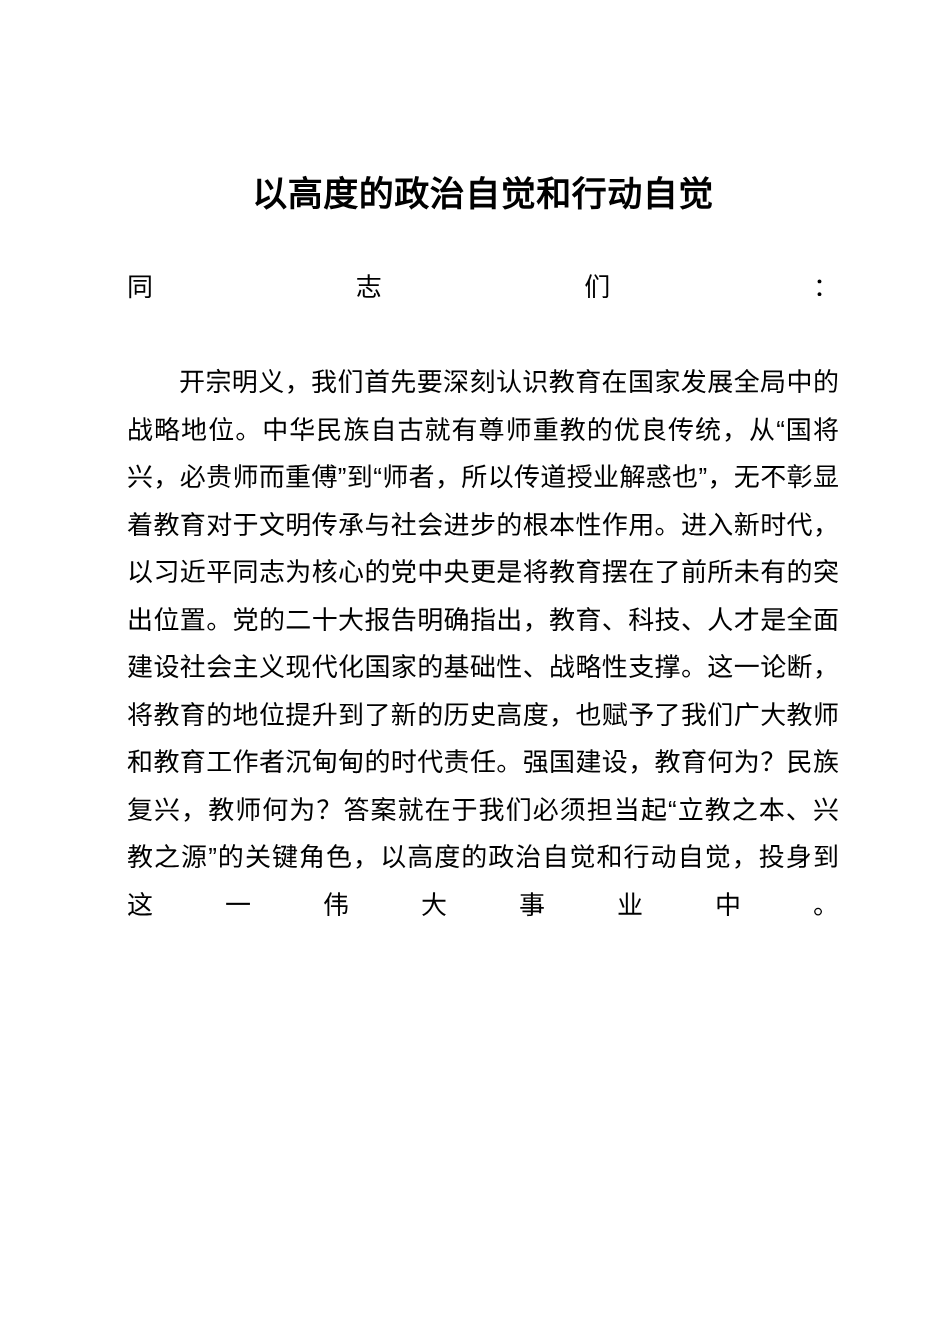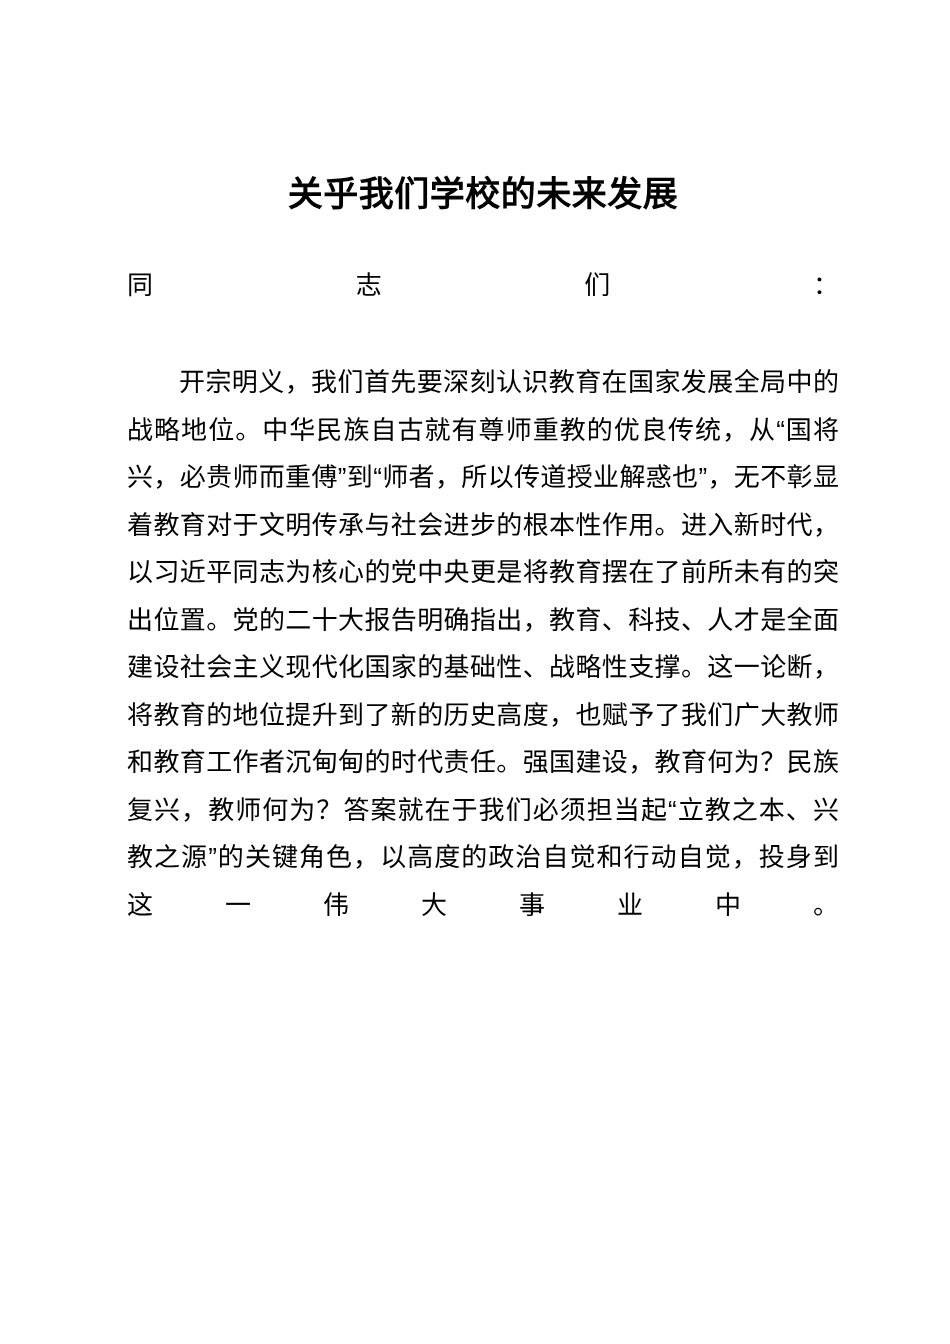--- a/index.html
+++ b/index.html
@@ -46,21 +46,20 @@
 
   .salutation {
     margin: 0;
     padding: 0;
     font-size: 26px;
     line-height: 47.5px;
     padding-top: 46px;
     text-align: justify;
     text-justify: inter-character;
     letter-spacing: 0.1px;
-    font-family: Liberation Mono, monospace;
   }
 
   .para {
     margin: 0;
     padding: 0;
     font-size: 26px;
     line-height: 47.5px;
     text-align: justify;
     text-justify: inter-character;
     text-indent: 2em;
@@ -75,21 +74,21 @@
     display: inline-block;
     width: 100%;
   }
 </style>
 </head>
 <body>
 
 <div class="page">
   <div class="doc-body">
 
-    <h1 class="doc-title">关乎我们学校的未来发展</h1>
+    <h1 class="doc-title">以高度的政治自觉和行动自觉</h1>
 
     <p class="salutation">同志们：</p>
 
 
     <p class="para">开宗明义，我们首先要深刻认识教育在国家发展全局中的战略地位。中华民族自古就有尊师重教的优良传统，从“国将兴，必贵师而重傅”到“师者，所以传道授业解惑也”，无不彰显着教育对于文明传承与社会进步的根本性作用。进入新时代，以习近平同志为核心的党中央更是将教育摆在了前所未有的突出位置。党的二十大报告明确指出，教育、科技、人才是全面建设社会主义现代化国家的基础性、战略性支撑。这一论断，将教育的地位提升到了新的历史高度，也赋予了我们广大教师和教育工作者沉甸甸的时代责任。强国建设，教育何为？民族复兴，教师何为？答案就在于我们必须担当起“立教之本、兴教之源”的关键角色，以高度的政治自觉和行动自觉，投身到这一伟大事业中。</p>
 
   </div>
 </div>
 
 </body></html>

